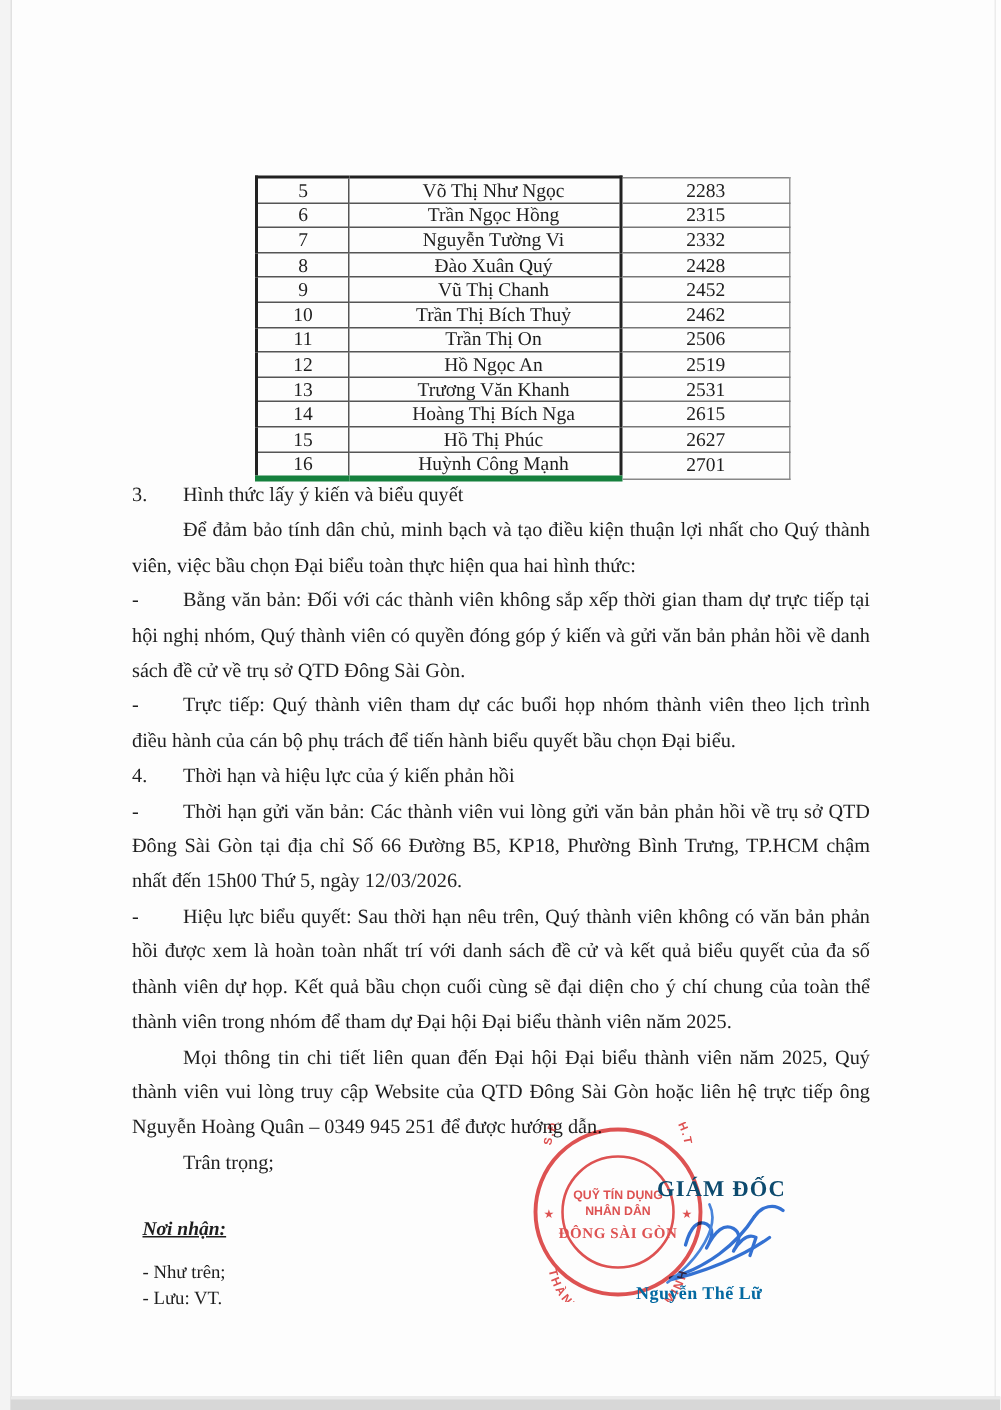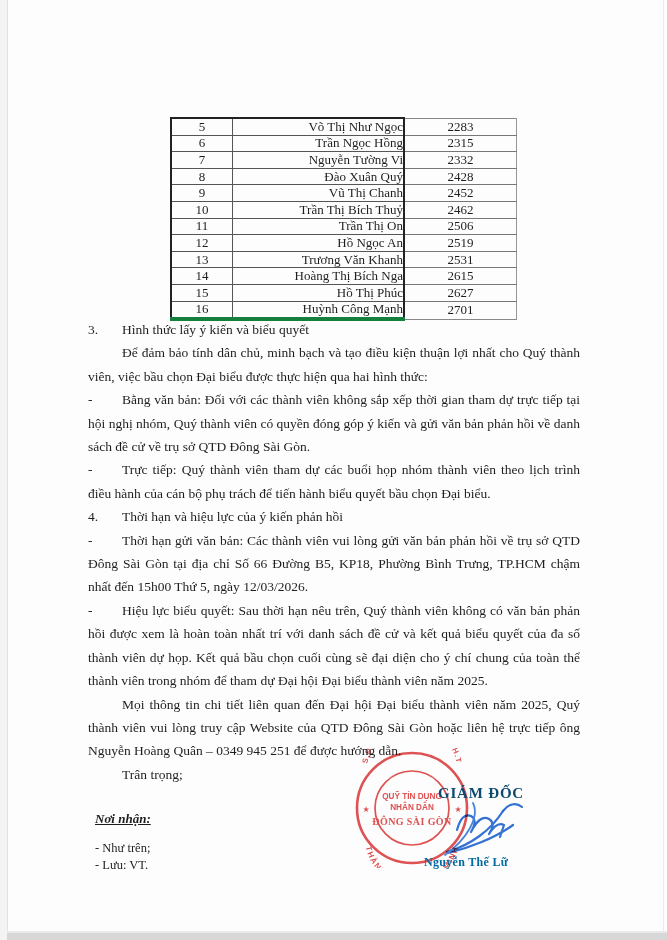--- a/index.html
+++ b/index.html
@@ -14,21 +14,21 @@
   .edge-right{position:absolute;right:3px;top:0;bottom:0;width:1px;background:#ececec;}
   .edge-bottom{position:absolute;left:7px;right:0;bottom:0;height:7px;background:#d7d7d7;border-top:2px solid #eaeaea;}
 
   
   .member-table{position:absolute;left:170px;top:117px;border-collapse:collapse;table-layout:fixed;}
   .member-table td{
     height:15.6px;padding:0;font-size:13px;line-height:14px;vertical-align:middle;
     border:1px solid #555;
   }
   td.c-stt{width:60px;text-align:center;border-left:2px solid #222;}
-  td.c-name{width:168px;text-align:right;padding-left:2px;border-right:2px solid #222;margin-top:32px;}
+  td.c-name{width:168px;text-align:center;padding-left:12px;border-right:2px solid #222;margin-top:32px;}
   td.c-code{width:111px;text-align:center;border-top-color:#777;border-bottom-color:#777;border-right:1px solid #979797;}
   tr:first-child td.c-stt,tr:first-child td.c-name{border-top:2px solid #222;}
   tr:last-child td.c-stt,tr:last-child td.c-name{border-bottom:4px solid #15803d;}
   tr:first-child td.c-code{border-top:1px solid #888;margin-top:28px;}
   tr:last-child td.c-code{border-bottom:1px solid #888;}
 
   
   .doc-body{position:absolute;left:88px;top:318px;width:492px;font-size:13.5px;line-height:23.4px;}
   .doc-body p{margin:0;text-align:justify;}
   .indent{text-indent:34px;}
@@ -115,21 +115,21 @@
       <td class="c-name">Huỳnh Công Mạnh</td>
       <td class="c-code">2701</td>
     </tr>
     </tbody>
 </table>
 
 <div class="doc-body">
   <p>
     <span class="tabspan">3.</span><span>Hình thức lấy ý kiến và biểu quyết</span>
   </p>
-  <p class="indent">Để đảm bảo tính dân chủ, minh bạch và tạo điều kiện thuận lợi nhất cho Quý thành viên, việc bầu chọn Đại biểu được thực hiện qua hai hình thức:</p>
+  <p class="indent">Để đảm bảo tính dân chủ, minh bạch và tạo điều kiện thuận lợi nhất cho Quý thành viên, việc bầu chọn Đại biểu toàn thực hiện qua hai hình thức:</p>
   <p>
     <span class="tabspan">-</span><span>Bằng văn bản: Đối với các thành viên không sắp xếp thời gian tham dự trực tiếp tại hội nghị nhóm, Quý thành viên có quyền đóng góp ý kiến và gửi văn bản phản hồi về danh sách đề cử về trụ sở QTD Đông Sài Gòn.</span>
   </p>
   <p>
     <span class="tabspan">-</span><span>Trực tiếp: Quý thành viên tham dự các buổi họp nhóm thành viên theo lịch trình điều hành của cán bộ phụ trách để tiến hành biểu quyết bầu chọn Đại biểu.</span>
   </p>
   <p>
     <span class="tabspan">4.</span><span>Thời hạn và hiệu lực của ý kiến phản hồi</span>
   </p>
   <p>

